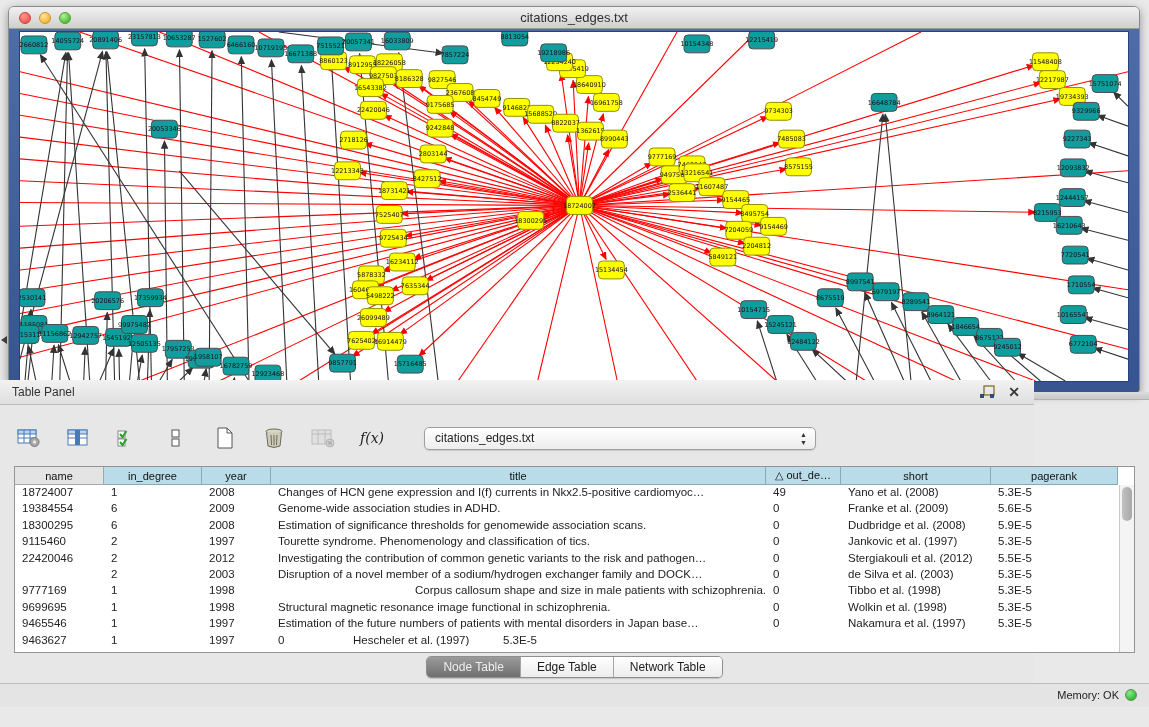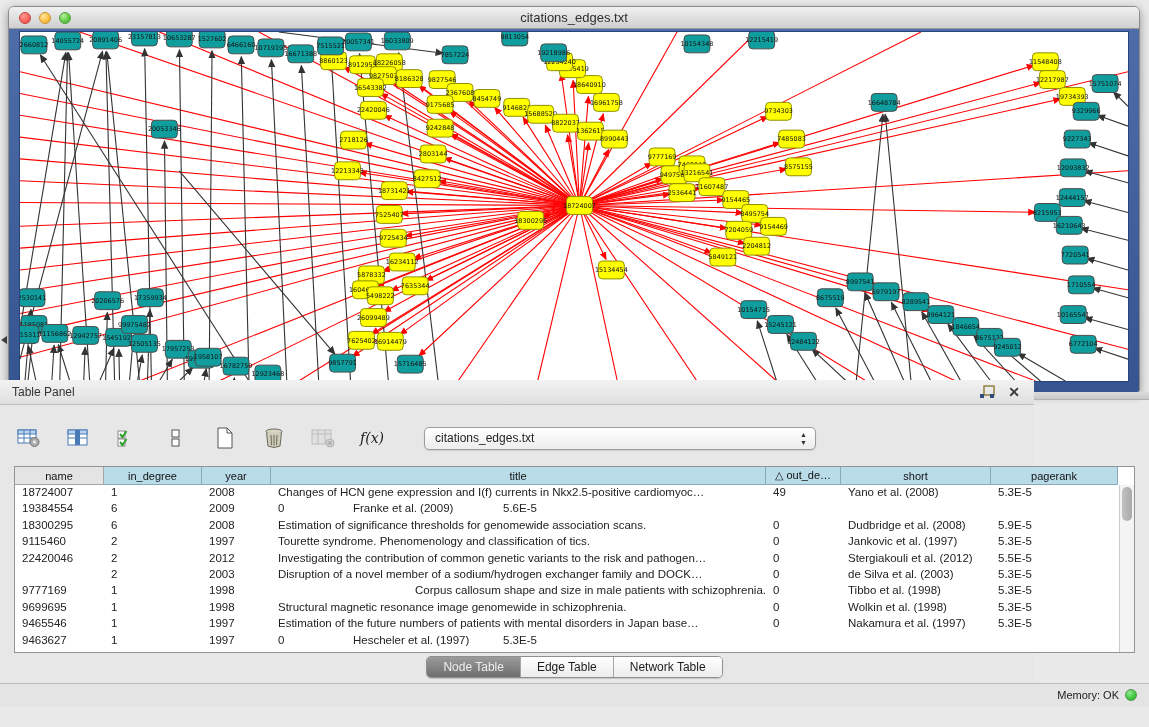--- a/index.html
+++ b/index.html
@@ -838,20 +838,21 @@
             <div class="td" style="width: 69px;">2008</div>
             <div class="td" style="width: 495px;">Changes of HCN gene expression and I(f) currents in Nkx2.5-positive cardiomyoc…</div>
             <div class="td" style="width: 75px;">49</div>
             <div class="td" style="width: 150px;">Yano et al. (2008)</div>
             <div class="td" style="width: 127px;">5.3E-5</div>
           </div>
           <div class="tr">
             <div class="td" style="width: 89px;">19384554</div>
             <div class="td" style="width: 98px;">6</div>
             <div class="td" style="width: 69px;">2009</div>
+            <div class="td" style="width: 495px;">Genome-wide association studies in ADHD.</div>
             <div class="td" style="width: 75px;">0</div>
             <div class="td" style="width: 150px;">Franke et al. (2009)</div>
             <div class="td" style="width: 127px;">5.6E-5</div>
           </div>
           <div class="tr">
             <div class="td" style="width: 89px;">18300295</div>
             <div class="td" style="width: 98px;">6</div>
             <div class="td" style="width: 69px;">2008</div>
             <div class="td" style="width: 495px;">Estimation of significance thresholds for genomewide association scans.</div>
             <div class="td" style="width: 75px;">0</div>
@@ -891,21 +892,21 @@
             <div class="td" style="width: 69px;">1998</div>
             <div class="td" style="width: 495px; text-align: right;">Corpus callosum shape and size in male patients with schizophrenia.</div>
             <div class="td" style="width: 75px;">0</div>
             <div class="td" style="width: 150px;">Tibbo et al. (1998)</div>
             <div class="td" style="width: 127px;">5.3E-5</div>
           </div>
           <div class="tr">
             <div class="td" style="width: 89px;">9699695</div>
             <div class="td" style="width: 98px;">1</div>
             <div class="td" style="width: 69px;">1998</div>
-            <div class="td" style="width: 495px;">Structural magnetic resonance image genomewide in schizophrenia.</div>
+            <div class="td" style="width: 495px;">Structural magnetic resonance image functional in schizophrenia.</div>
             <div class="td" style="width: 75px;">0</div>
             <div class="td" style="width: 150px;">Wolkin et al. (1998)</div>
             <div class="td" style="width: 127px;">5.3E-5</div>
           </div>
           <div class="tr">
             <div class="td" style="width: 89px;">9465546</div>
             <div class="td" style="width: 98px;">1</div>
             <div class="td" style="width: 69px;">1997</div>
             <div class="td" style="width: 495px;">Estimation of the future numbers of patients with mental disorders in Japan base…</div>
             <div class="td" style="width: 75px;">0</div>

